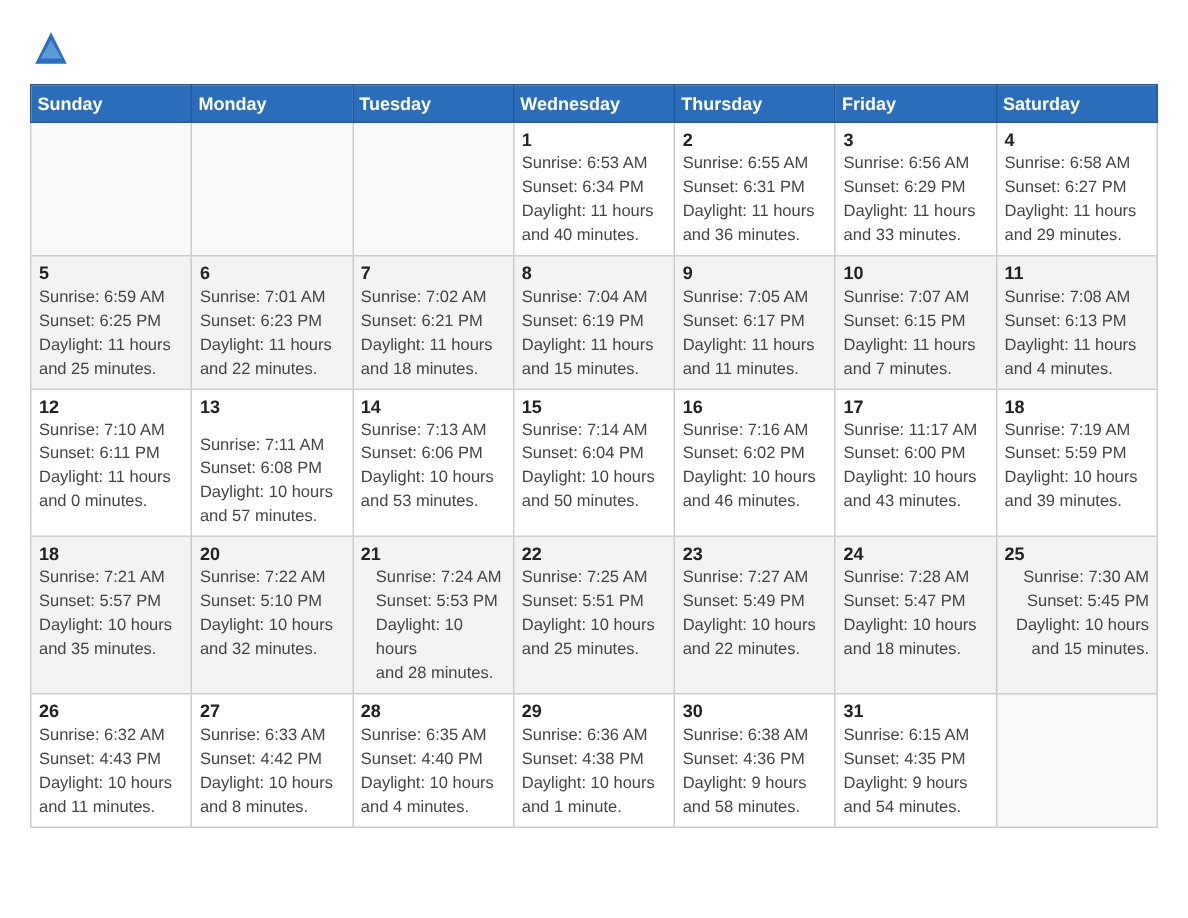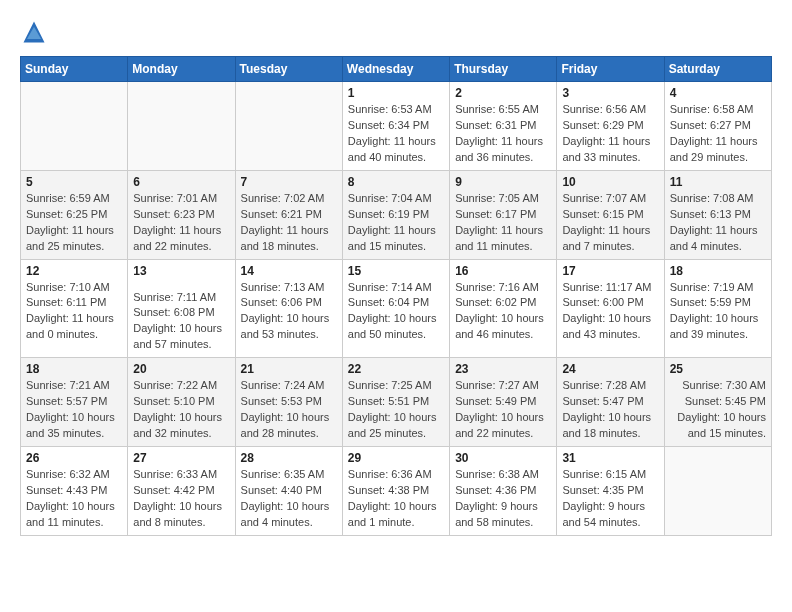--- a/index.html
+++ b/index.html
@@ -275,21 +275,21 @@
           </td>
           <td>
             <span class="day-num">20</span>
             <div class="day-info" style="white-space: pre-line;">Sunrise: 7:22 AM
 Sunset: 5:10 PM
 Daylight: 10 hours
 and 32 minutes.</div>
           </td>
           <td>
             <span class="day-num">21</span>
-            <div class="day-info" style="white-space: pre-line;">Sunrise: 7:24 AM
+            <div class="day-info" style="white-space: pre-line; margin-left: 10px;">Sunrise: 7:24 AM
 Sunset: 5:53 PM
 Daylight: 10 hours
 and 28 minutes.</div>
           </td>
           <td>
             <span class="day-num">22</span>
             <div class="day-info" style="white-space: pre-line;">Sunrise: 7:25 AM
 Sunset: 5:51 PM
 Daylight: 10 hours
 and 25 minutes.</div>

